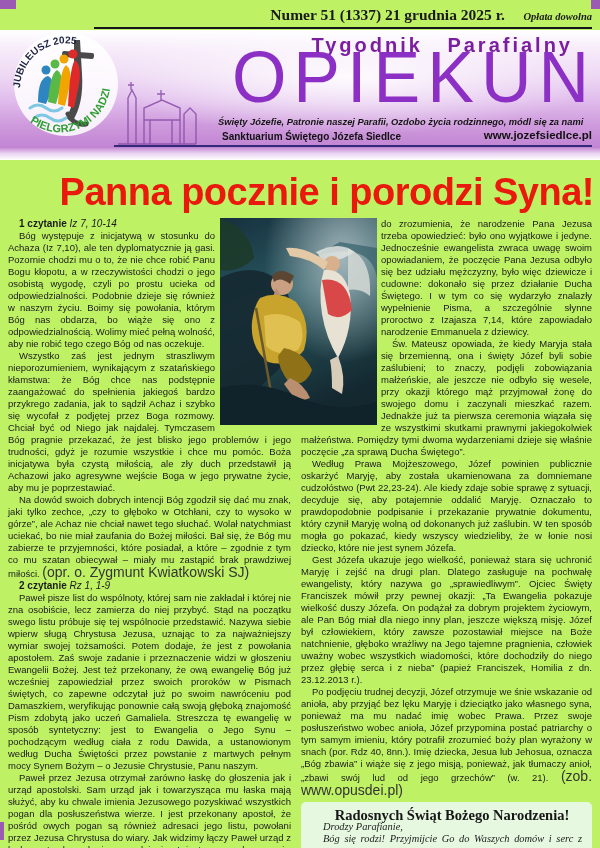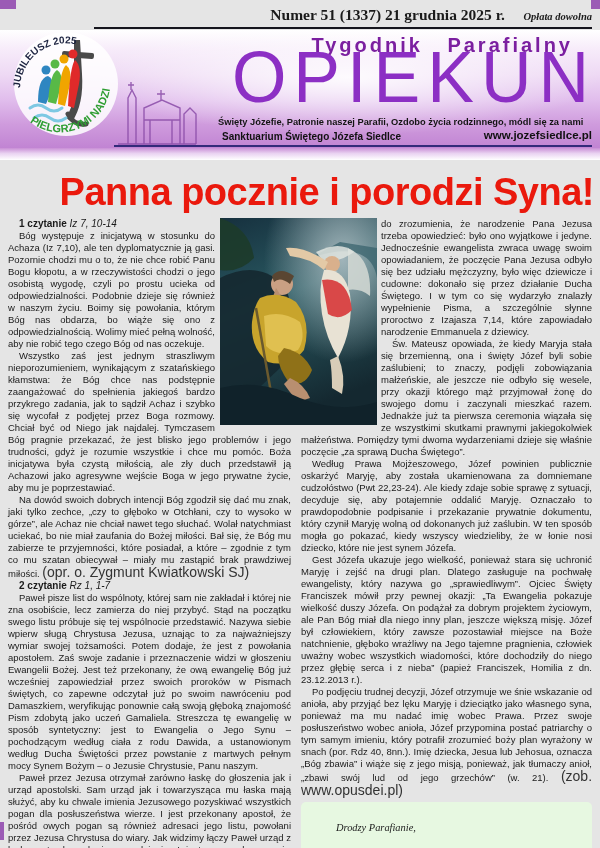--- a/index.html
+++ b/index.html
@@ -1,16 +1,16 @@
 <!DOCTYPE html>
 <html lang="pl"><head>
 <meta charset="utf-8">
 <style>
   html,body{margin:0;padding:0;background:#777;}
-  .page{position:relative;width:600px;height:848px;background:#e5e5e5;overflow:hidden;
+  .page{position:relative;width:600px;height:848px;background:#bef264;overflow:hidden;
         font-family:"Liberation Sans",sans-serif;color:#1a1a1a;}
   
   .artifact{position:absolute;background:#9b5bb5;}
   .artifact-tl{left:0;top:0;width:16px;height:9px;}
   .artifact-tr{right:0;top:0;width:9px;height:9px;}
   .artifact-bl{left:0;top:822px;width:4px;height:18px;}
   
   .topbar{position:absolute;top:6px;left:0;right:8px;text-align:right;white-space:nowrap;}
   .issue{font-family:"Liberation Serif",serif;font-weight:bold;font-size:15.5px;}
   .fee{font-family:"Liberation Serif",serif;font-weight:bold;font-style:italic;font-size:10.5px;margin-left:14px;}
@@ -19,21 +19,21 @@
   .masthead{position:absolute;top:30px;left:0;right:0;height:118px;
     background:
       radial-gradient(ellipse 60% 70% at 58% 40%, rgba(255,255,255,.9), rgba(255,255,255,0) 70%),
       linear-gradient(180deg,#ffffff 0%,#f7ecfa 16%,#eed9f4 38%,#e0bcec 60%,#cf9bdd 80%,#c184d3 100%);}
   .fade-strip{position:absolute;top:148px;left:0;right:0;height:12px;
       background:linear-gradient(180deg,#c98fd6 0%,#e9d2f1 45%,#ffffff 100%);}
   .series{position:absolute;top:4px;right:27px;font-size:20px;font-weight:bold;color:#7b1fa0;
       letter-spacing:3px;word-spacing:16px;}
   .mast-title{position:absolute;top:12px;right:4px;font-size:70px;line-height:70px;font-weight:400;
       color:#8c2fc4;letter-spacing:7px;transform:scaleY(1.04);}
-  .dedication{position:absolute;top:87px;left:218px;font-size:9.3px;font-weight:bold;color:#141414;}
+  .dedication{position:absolute;top:87px;left:218px;font-size:9.3px;font-style:italic;font-weight:bold;color:#141414;}
   .parish{position:absolute;top:101px;left:222px;font-size:10px;font-weight:bold;color:#111;}
   .website{position:absolute;top:99px;right:8px;font-size:11.5px;font-weight:bold;color:#111;text-align:right;}
   .mast-rule{position:absolute;top:115px;left:114px;right:8px;height:2px;background:#332a7a;}
   .logo{position:absolute;left:8px;top:-4px;}
   .church{position:absolute;left:114px;top:48px;}
   
   .kicker{position:absolute;top:161px;left:30px;font-size:11.8px;}
   .kicker b{font-weight:bold;}
   .headline{position:absolute;top:171px;left:6px;right:6px;margin:0;text-align:right;
       font-size:38px;font-weight:bold;letter-spacing:-.5px;color:#ea190d;}
@@ -47,21 +47,21 @@
   .shead{font-size:10px;}
   .shead b{font-weight:bold;}
   .shead i{font-weight:normal;}
   .cite{font-size:14px;color:#333;}
   .painting{position:absolute;left:220px;top:218px;width:157px;height:207px;}
   
   .greeting{background:#e7f8e1;border-radius:5px;margin-top:4px;padding:7px 10px 9px;
       font-family:"Liberation Serif",serif;}
   .greeting-title{text-align:center;font-weight:bold;font-size:14.5px;color:#161616;margin:0 0 4px;}
   .greeting-body{font-style:italic;font-size:10.4px;line-height:12.4px;text-align:justify;}
-  .greeting-body p{margin:13px;text-indent:12px;}
+  .greeting-body p{margin:0;text-indent:12px;}
 </style>
 </head>
 <body>
 
 <div class="page">
 
   <div class="artifact artifact-tl"></div>
   <div class="artifact artifact-tr"></div>
   <div class="artifact artifact-bl"></div>
 
@@ -169,35 +169,36 @@
       <path d="M 0,170 Q 40,160 80,180 Q 120,196 157,184 L 157,207 L 0,207 Z" fill="#10222a"></path>
     </svg>
   </div>
 
   <div class="col col-left">
     <div class="shim-left"></div>
     <p class="shead"><b>1 czytanie</b> <i>Iz 7, 10-14</i></p>
     <p class="body">Bóg występuje z inicjatywą w stosunku do Achaza (Iz 7,10), ale ten dyplomatycznie ją gasi. Pozornie chodzi mu o to, że nie chce robić Panu Bogu kłopotu, a w rzeczywistości chodzi o jego osobistą wygodę, czyli po prostu ucieka od odpowiedzialności. Podobnie dzieje się również w naszym życiu. Boimy się powołania, którym Bóg nas obdarza, bo wiąże się ono z odpowiedzialnością. Wolimy mieć pełną wolność, aby nie robić tego czego Bóg od nas oczekuje.</p>
     <p class="body">Wszystko zaś jest jednym straszliwym nieporozumieniem, wynikającym z szatańskiego kłamstwa: że Bóg chce nas podstępnie zaangażować do spełnienia jakiegoś bardzo przykrego zadania, jak to sądził Achaz i szybko się wycofał z podjętej przez Boga rozmowy. Chciał być od Niego jak najdalej. Tymczasem Bóg pragnie przekazać, że jest blisko jego problemów i jego trudności, gdyż je rozumie wszystkie i chce mu pomóc. Boża inicjatywa była czystą miłością, ale zły duch przedstawił ją Achazowi jako agresywne wejście Boga w jego prywatne życie, aby mu je poprzestawiać.</p>
     <p class="body"><span>Na dowód swoich dobrych intencji Bóg zgodził się dać mu znak, jaki tylko zechce, „czy to głęboko w Otchłani, czy to wysoko w górze”, ale Achaz nie chciał nawet tego słuchać. Wolał natychmiast uciekać, bo nie miał zaufania do Bożej miłości. Bał się, że Bóg mu zabierze te przyjemności, które posiadał, a które – zgodnie z tym co mu szatan obiecywał – miały mu zastąpić brak prawdziwej miłości.</span> <span class="cite">(opr. o. Zygmunt Kwiatkowski SJ)</span></p>
-    <p class="shead"><b>2 czytanie</b> <i>Rz 1, 1-7</i></p>
+    <p class="shead"><b>2 czytanie</b> <i>Rz 1, 1-9</i></p>
     <p class="body">Paweł pisze list do wspólnoty, której sam nie zakładał i której nie zna osobiście, lecz zamierza do niej przybyć. Stąd na początku swego listu próbuje się tej wspólnocie przedstawić. Nazywa siebie wpierw sługą Chrystusa Jezusa, uznając to za najważniejszy wymiar swojej tożsamości. Potem dodaje, że jest z powołania apostołem. Zaś swoje zadanie i przeznaczenie widzi w głoszeniu Ewangelii Bożej. Jest też przekonany, że ową ewangelię Bóg już wcześniej zapowiedział przez swoich proroków w Pismach świętych, co zapewne odczytał już po swoim nawróceniu pod Damaszkiem, weryfikując ponownie całą swoją głęboką znajomość Pism zdobytą jako uczeń Gamaliela. Streszcza tę ewangelię w sposób syntetyczny: jest to Ewangelia o Jego Synu – pochodzącym według ciała z rodu Dawida, a ustanowionym według Ducha Świętości przez powstanie z martwych pełnym mocy Synem Bożym – o Jezusie Chrystusie, Panu naszym.</p>
     <p class="body"><span>Paweł przez Jezusa otrzymał zarówno łaskę do głoszenia jak i urząd apostolski. Sam urząd jak i towarzysząca mu łaska mają służyć, aby ku chwale imienia Jezusowego pozyskiwać wszystkich pogan dla posłuszeństwa wierze. I jest przekonany apostoł, że pośród owych pogan są również adresaci jego listu, powołani przez Jezusa Chrystusa do wiary. Jak widzimy łączy Paweł urząd z łaską potrzebną do jego spełniania. I jest on przekonany, że posługa ma Bogu przynosić chwałę, a nie jemu. To Jezus powołuje ludzi do wiary, a rolą apostoła jest pozyskiwanie ich dla Niego, pomagając na drodze wiary.</span> </p>
 
   </div>
 
   <div class="col col-right">
     <div class="shim-right"></div>
     <p class="body" style="text-indent:0;">do zrozumienia, że narodzenie Pana Jezusa trzeba opowiedzieć: było ono wyjątkowe i jedyne. Jednocześnie ewangelista zwraca uwagę swoim opowiadaniem, że poczęcie Pana Jezusa odbyło się bez udziału mężczyzny, było więc dziewicze i cudowne: dokonało się przez działanie Ducha Świętego. I w tym co się wydarzyło znalazły wypełnienie Pisma, a szczególnie słynne proroctwo z Izajasza 7,14, które zapowiadało narodzenie Emmanuela z dziewicy.</p>
     <p class="body">Św. Mateusz opowiada, że kiedy Maryja stała się brzemienną, ona i święty Józef byli sobie zaślubieni; to znaczy, podjęli zobowiązania małżeńskie, ale jeszcze nie odbyło się wesele, przy okazji którego mąż przyjmował żonę do swojego domu i zaczynali mieszkać razem. Jednakże już ta pierwsza ceremonia wiązała się ze wszystkimi skutkami prawnymi jakiegokolwiek małżeństwa. Pomiędzy tymi dwoma wydarzeniami dzieje się właśnie poczęcie „za sprawą Ducha Świętego”.</p>
     <p class="body">Według Prawa Mojżeszowego, Józef powinien publicznie oskarżyć Maryję, aby została ukamienowana za domniemane cudzołóstwo (Pwt 22,23-24). Ale kiedy zdaje sobie sprawę z sytuacji, decyduje się, aby potajemnie oddalić Maryję. Oznaczało to prawdopodobnie podpisanie i przekazanie prywatnie dokumentu, który czynił Maryję wolną od dokonanych już zaślubin. W ten sposób mogła go pokazać, kiedy wszyscy wiedzieliby, że w łonie nosi dziecko, które nie jest synem Józefa.</p>
     <p class="body">Gest Józefa ukazuje jego wielkość, ponieważ stara się uchronić Maryję i zejść na drugi plan. Dlatego zasługuje na pochwałę ewangelisty, który nazywa go „sprawiedliwym”. Ojciec Święty Franciszek mówił przy pewnej okazji: „Ta Ewangelia pokazuje wielkość duszy Józefa. On podążał za dobrym projektem życiowym, ale Pan Bóg miał dla niego inny plan, jeszcze większą misję. Józef był człowiekiem, który zawsze pozostawiał miejsce na Boże natchnienie, głęboko wrażliwy na Jego tajemne pragnienia, człowiek uważny wobec wszystkich wiadomości, które dochodziły do niego przez głębię serca i z nieba” (papież Franciszek, Homilia z dn. 23.12.2013 r.).</p>
     <p class="body"><span>Po podjęciu trudnej decyzji, Józef otrzymuje we śnie wskazanie od anioła, aby przyjąć bez lęku Maryję i dzieciątko jako własnego syna, ponieważ ma mu nadać imię wobec Prawa. Przez swoje posłuszeństwo wobec anioła, Józef przypomina postać patriarchy o tym samym imieniu, który potrafił zrozumieć boży plan wyrażony w snach (por. Rdz 40, 8nn.). Imię dziecka, Jesua lub Jehosua, oznacza „Bóg zbawia” i wiąże się z jego misją, ponieważ, jak tłumaczy anioł, „zbawi swój lud od jego grzechów” (w. 21).</span> <span class="cite">(zob. www.opusdei.pl)</span></p>
 
     <div class="greeting">
+      <p class="greeting-title">Radosnych Świąt Bożego Narodzenia!</p>
       <div class="greeting-body">
         <p>Drodzy Parafianie,</p>
         <p>Bóg się rodzi! Przyjmijcie Go do Waszych domów i serc z radością, wdzięczni za Jego nieustanną obecność. „Kolejne” Boże Narodzenie to także dla nas kolejna szansa na duchowe „przyjście na świat”. Nie zmarnujmy jej, rozpalajmy w sobie miłość przez zgodę w rodzinie, uśmiech, wzajemną życzliwość. Bądźcie dobrzy dla siebie i innych, Niech Jezus nie będzie w Waszych domach tylko gościem na czas świąt, ale zamieszka w nich już na zawsze.</p>
       </div>
 
     </div>
   </div>
 
 </div>
 

